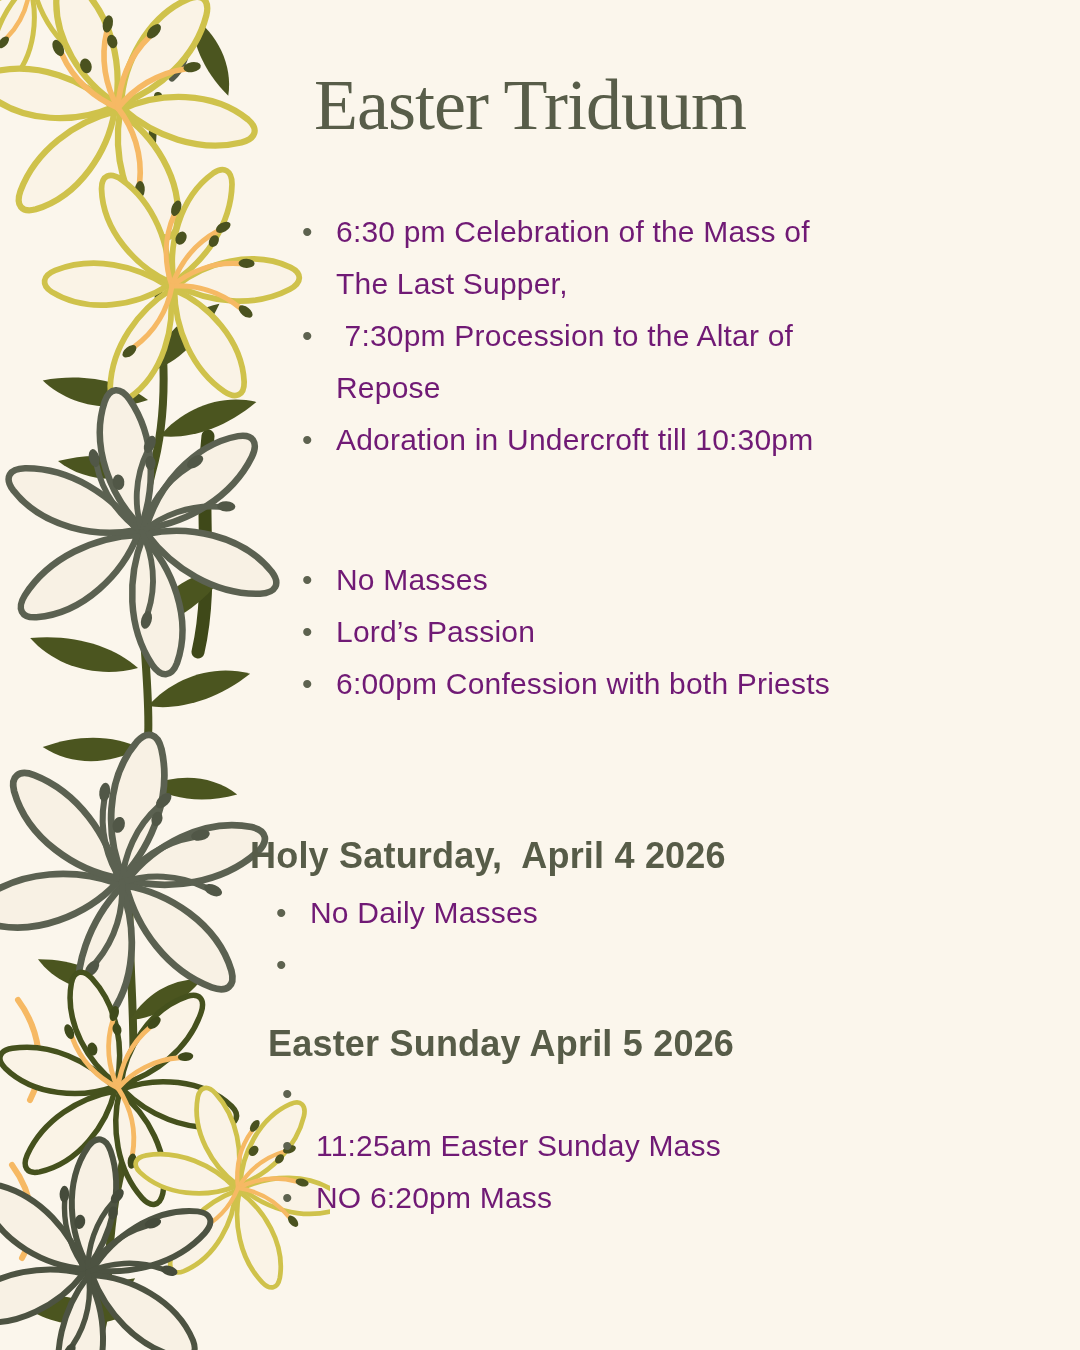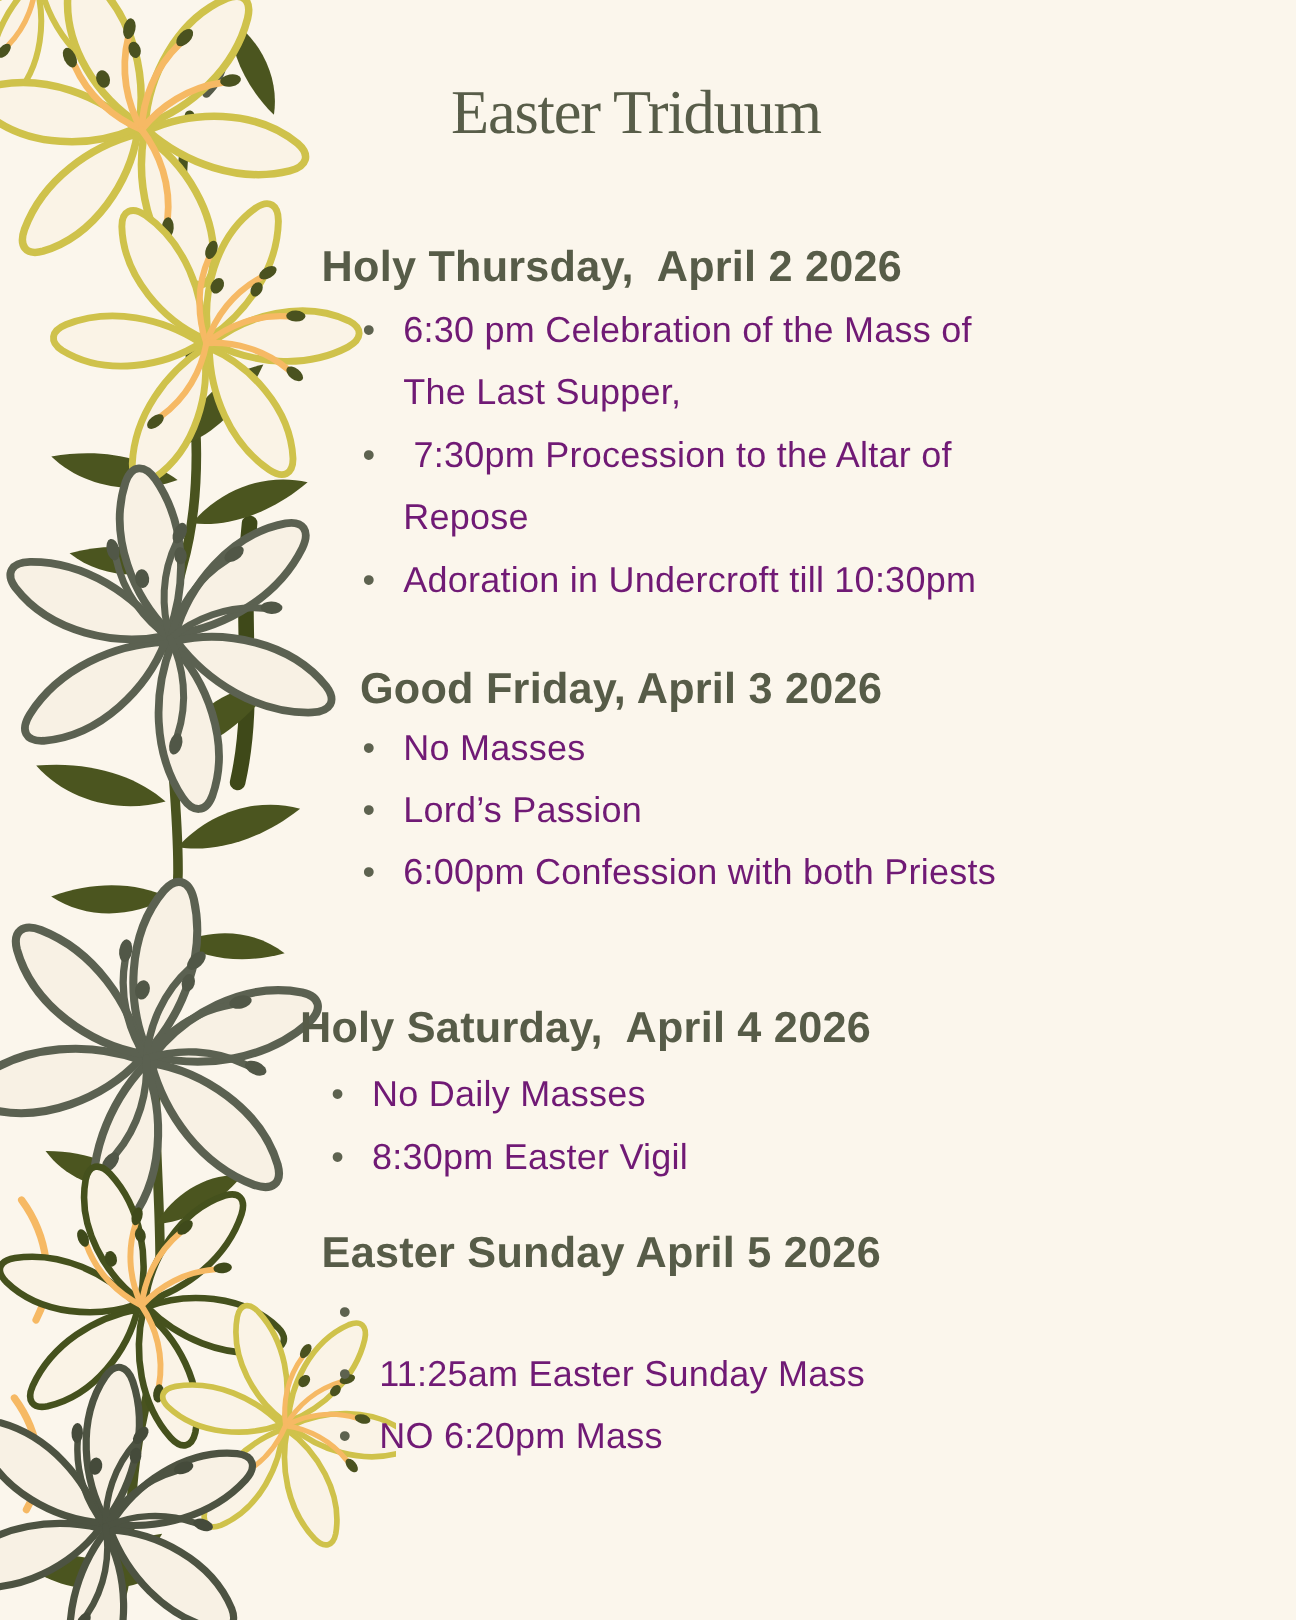--- a/index.html
+++ b/index.html
@@ -24,21 +24,21 @@
   .scheme-yellow{--po:#cfc24b;--st:#f6b964;--an:#4a521f;--pf:#faf3e6;}
   .scheme-gray{--po:#5b6151;--st:#5b6151;--an:#515747;--pf:#f8f1e4;}
   .scheme-green{--po:#45511d;--st:#f6b964;--an:#3f4a1b;--pf:#faf3e6;}
   .scheme-dark{--po:#4d5342;--st:#4d5342;--an:#454b3b;--pf:#f8f1e4;}
 
   .title{
     position:absolute;left:230px;top:66px;width:600px;
     text-align:center;
     font-family:"Liberation Serif", serif;
     font-weight:400;
-    font-size:52px;line-height:1.1;
+    font-size:72px;line-height:1.1;
     letter-spacing:-1px;
     color:#585d49;
   }
   .section{position:absolute;color:#575c48;}
   .heading{
     font-weight:bold;font-size:36px;line-height:44px;
     letter-spacing:.2px;white-space:pre-wrap;
   }
   .items{margin:0;padding:0;}
   .li{display:flex;}
@@ -133,39 +133,37 @@
         <use href="#lily"></use>
       </g>
     <g class="scheme-dark" transform="translate(88,1272) rotate(10) scale(1.2)">
         <use href="#lily"></use>
       </g>
   </svg>
 
   <div class="title">Easter Triduum</div>
 
   <div class="section" id="s0">
-    <div class="heading">Holy Thursday,  April 2 2026</div>
     <div class="items">
       <div class="li">
         <span class="dot">•</span>
         <span class="li-text"><span class="ln">6:30 pm Celebration of the Mass of</span><span class="ln">The Last Supper,</span></span>
       </div>
       <div class="li">
         <span class="dot">•</span>
         <span class="li-text"><span class="ln"> 7:30pm Procession to the Altar of</span><span class="ln">Repose</span></span>
       </div>
       <div class="li">
         <span class="dot">•</span>
         <span class="li-text"><span class="ln">Adoration in Undercroft till 10:30pm</span></span>
       </div>
     </div>
   </div>
 
   <div class="section" id="s1">
-    <div class="heading">Good Friday, April 3 2026</div>
     <div class="items">
       <div class="li">
         <span class="dot">•</span>
         <span class="li-text"><span class="ln">No Masses</span></span>
       </div>
       <div class="li">
         <span class="dot">•</span>
         <span class="li-text"><span class="ln">Lord’s Passion</span></span>
       </div>
       <div class="li">
@@ -177,21 +175,20 @@
 
   <div class="section" id="s2">
     <div class="heading">Holy Saturday,  April 4 2026</div>
     <div class="items">
       <div class="li">
         <span class="dot">•</span>
         <span class="li-text"><span class="ln">No Daily Masses</span></span>
       </div>
       <div class="li">
         <span class="dot">•</span>
-        <span class="li-text"><span class="ln">8:30pm Easter Vigil</span></span>
       </div>
     </div>
   </div>
 
   <div class="section" id="s3">
     <div class="heading">Easter Sunday April 5 2026</div>
     <div class="items">
       <div class="li">
         <span class="dot">•</span>
       </div>

